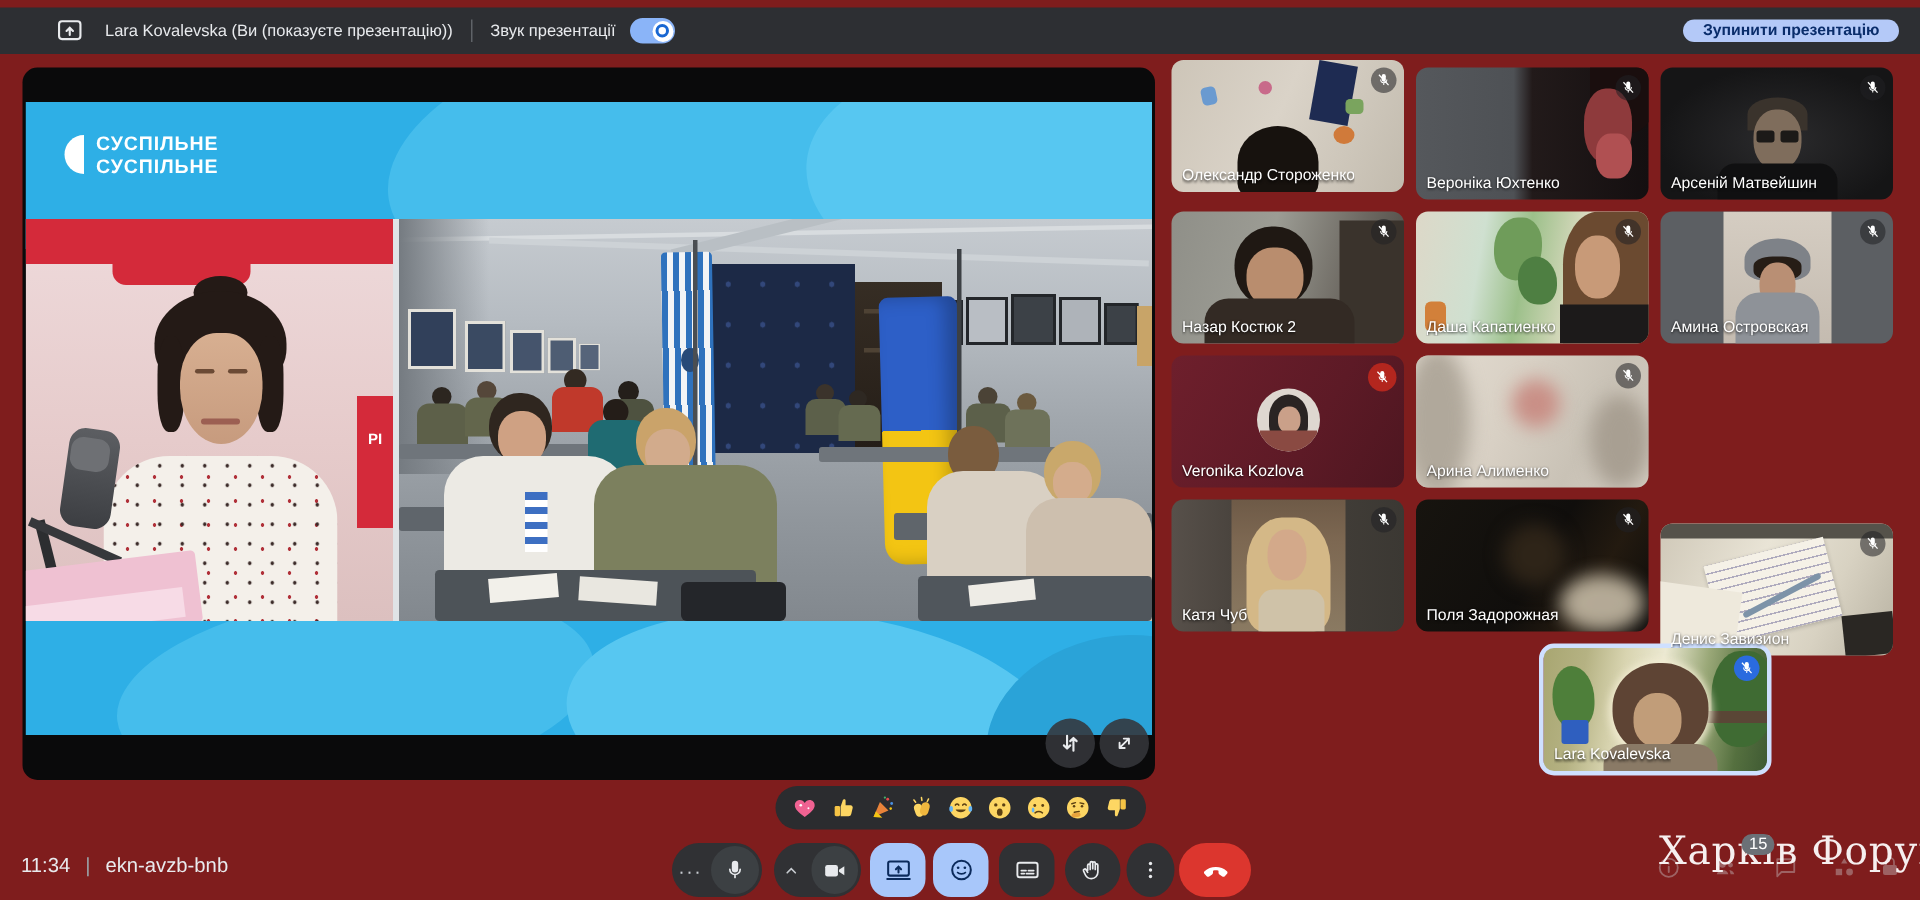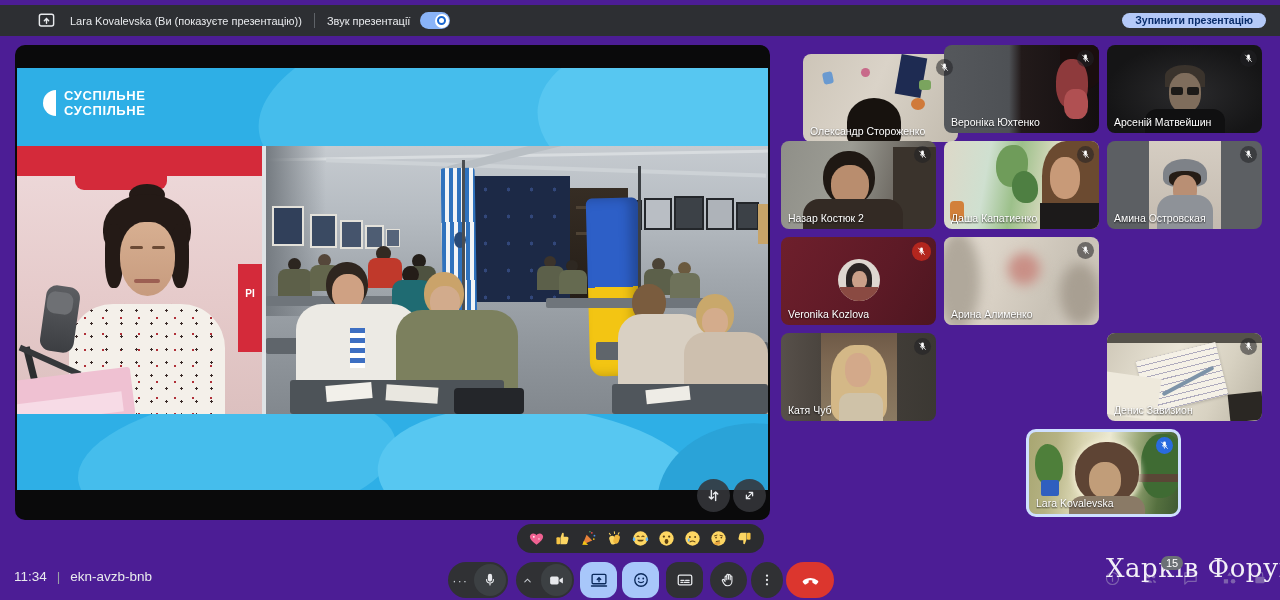--- a/index.html
+++ b/index.html
@@ -1,16 +1,16 @@
 <!DOCTYPE html>
 <html><head>
 <meta charset="utf-8">
 <style>
   html,body{margin:0;padding:0;background:#000;}
-  #app{position:relative;width:1280px;height:600px;background:#4c1d95;overflow:hidden;
+  #app{position:relative;width:1280px;height:600px;background:#7f1d1d;overflow:hidden;
        font-family:"Liberation Sans",sans-serif;color:#e8eaed;}
   .s{position:absolute;}
 
   
   .top-bar{position:absolute;top:5px;left:0;right:0;height:31px;background:#2d2f33;
            display:flex;align-items:center;padding-left:36px;}
   .chip-icon{display:flex;align-items:center;margin-right:13px;}
   .presenter-label{font-size:11px;color:#e8eaed;white-space:nowrap;}
   .vdiv{width:1px;height:15px;background:#5f6368;margin:0 12px;}
   .sound-label{font-size:11px;color:#e8eaed;white-space:nowrap;margin-right:10px;}
@@ -239,21 +239,21 @@
     <svg width="17" height="17" viewBox="0 0 24 24" fill="none" stroke="#e8eaed" stroke-width="2" stroke-linecap="round" stroke-linejoin="round">
         <path d="M9 5v12M9 17l-3-3M9 17l3-3M15 19V7M15 7l-3 3M15 7l3 3"></path>
       </svg>
   </div>
   <div class="pbtn" style="left:733px;top:479px;">
     <svg width="15" height="15" viewBox="0 0 24 24" fill="none" stroke="#e8eaed" stroke-width="2" stroke-linecap="round" stroke-linejoin="round">
         <path d="M7 17L17 7M17 7h-5.5M17 7v5.5M7 17h5.5M7 17v-5.5"></path>
       </svg>
   </div>
 
-  <div class="tile" style="left:781px;top:54px;background:linear-gradient(115deg,#cdc5b8 0%,#dad3c8 45%,#c2bbae 100%);margin-left:22px;">
+  <div class="tile" style="left:781px;top:40px;background:linear-gradient(115deg,#cdc5b8 0%,#dad3c8 45%,#c2bbae 100%);">
     <div class="s" style="left:95px;top:2px;width:26px;height:40px;background:#1e2b52;transform:rotate(10deg);"></div>
     <div class="s" style="left:116px;top:26px;width:12px;height:10px;background:#7aa45e;border-radius:3px;"></div>
     <div class="s" style="left:108px;top:44px;width:14px;height:12px;background:#d07a3a;border-radius:50%;"></div>
     <div class="s" style="left:20px;top:18px;width:10px;height:12px;background:#6a9ad0;border-radius:3px;transform:rotate(-12deg);"></div>
     <div class="s" style="left:58px;top:14px;width:9px;height:9px;background:#c86a8a;border-radius:50%;"></div>
     <div class="s" style="left:44px;top:44px;width:54px;height:48px;background:#17120e;border-radius:50% 50% 20% 20%;"></div>
     <div class="mic">
         <svg viewBox="0 0 24 24" width="11" height="11">
           <path d="M12 14a3 3 0 0 0 3-3V6a3 3 0 0 0-6 0v5a3 3 0 0 0 3 3z" fill="#fff"></path>
           <path d="M7.5 11a4.5 4.5 0 0 0 9 0M12 15.5V19" stroke="#fff" stroke-width="1.5" fill="none"></path>
@@ -380,22 +380,34 @@
     <div class="mic">
         <svg viewBox="0 0 24 24" width="11" height="11">
           <path d="M12 14a3 3 0 0 0 3-3V6a3 3 0 0 0-6 0v5a3 3 0 0 0 3 3z" fill="#fff"></path>
           <path d="M7.5 11a4.5 4.5 0 0 0 9 0M12 15.5V19" stroke="#fff" stroke-width="1.5" fill="none"></path>
           <path d="M5 4l14 15" stroke="#fff" stroke-width="1.8"></path>
         </svg>
       </div>
     <div class="nm">Катя Чуб</div>
   </div>
 
-
-  <div class="tile" style="left:1107px;top:333px;background:linear-gradient(115deg,#cfc8b8 0%,#e9e4d6 40%,#d8d2c2 70%,#b8b2a2 100%);">
+  <div class="tile" style="left:944px;top:333px;background:linear-gradient(120deg,#17140f 0%,#100e0c 52%,#231a10 74%,#0c0b0a 100%);">
+    <div class="s blur6" style="left:96px;top:50px;width:56px;height:38px;background:#cfc4ae;border-radius:50%;opacity:.85;"></div>
+    <div class="s blur6" style="left:58px;top:16px;width:42px;height:42px;background:#2e2418;border-radius:50%;"></div>
+    <div class="mic">
+        <svg viewBox="0 0 24 24" width="11" height="11">
+          <path d="M12 14a3 3 0 0 0 3-3V6a3 3 0 0 0-6 0v5a3 3 0 0 0 3 3z" fill="#fff"></path>
+          <path d="M7.5 11a4.5 4.5 0 0 0 9 0M12 15.5V19" stroke="#fff" stroke-width="1.5" fill="none"></path>
+          <path d="M5 4l14 15" stroke="#fff" stroke-width="1.8"></path>
+        </svg>
+      </div>
+    <div class="nm">Поля Задорожная</div>
+  </div>
+
+  <div class="tile" style="left:1107px;top:349px;background:linear-gradient(115deg,#cfc8b8 0%,#e9e4d6 40%,#d8d2c2 70%,#b8b2a2 100%);">
     <div class="s" style="left:0;top:0;width:155px;height:10px;background:#55524a;"></div>
     <div class="s" style="left:34px;top:18px;width:82px;height:54px;background:#f5f1e7;transform:rotate(-14deg);box-shadow:0 1px 3px rgba(0,0,0,.2);background-image:repeating-linear-gradient(0deg,rgba(90,86,140,.45) 0 1px,transparent 1px 6px);"></div>
     <div class="s" style="left:-6px;top:42px;width:58px;height:42px;background:#eee9dc;transform:rotate(8deg);"></div>
     <div class="s" style="left:52px;top:46px;width:58px;height:4px;background:#7d93a8;border-radius:2px;transform:rotate(-28deg);"></div>
     <div class="s" style="left:122px;top:60px;width:34px;height:28px;background:#2a2723;transform:rotate(-6deg);"></div>
     <div class="mic">
         <svg viewBox="0 0 24 24" width="11" height="11">
           <path d="M12 14a3 3 0 0 0 3-3V6a3 3 0 0 0-6 0v5a3 3 0 0 0 3 3z" fill="#fff"></path>
           <path d="M7.5 11a4.5 4.5 0 0 0 9 0M12 15.5V19" stroke="#fff" stroke-width="1.5" fill="none"></path>
           <path d="M5 4l14 15" stroke="#fff" stroke-width="1.8"></path>

